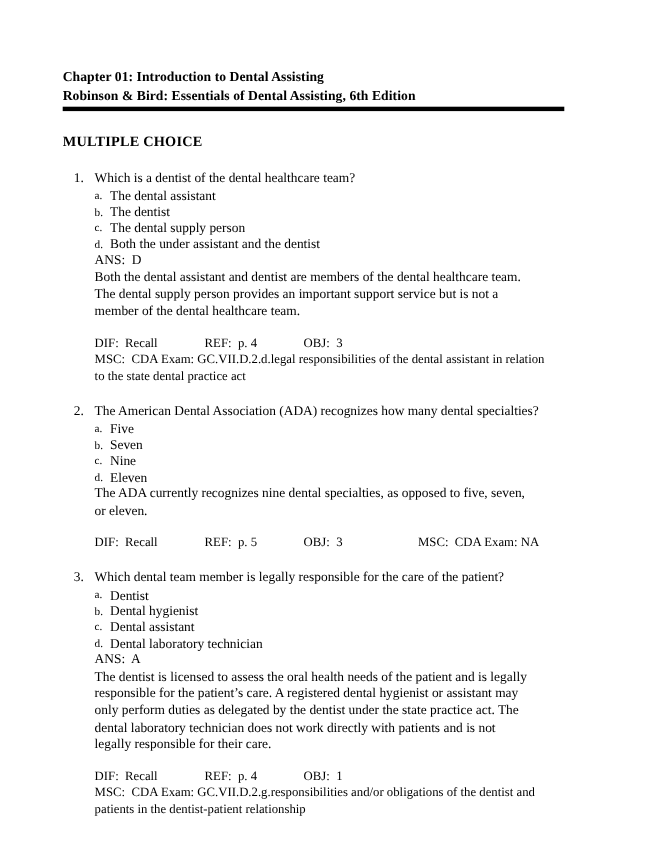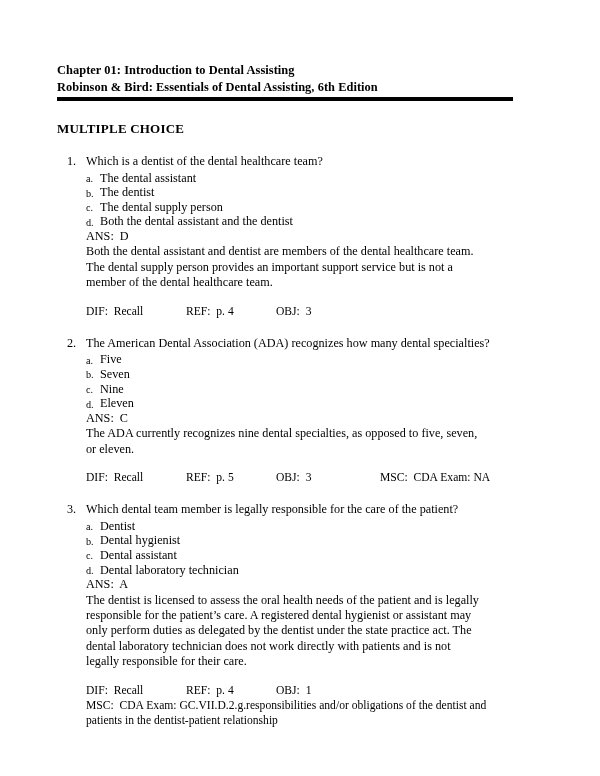--- a/index.html
+++ b/index.html
@@ -136,40 +136,40 @@
 
   <div class="section-heading">MULTIPLE CHOICE</div>
 
   <div id="questions-container">
       <div class="question-block">
         <div class="q-line"><span class="q-num">1.</span><span>Which is a dentist of the dental healthcare team?</span></div>
         <div class="options">
           <div class="option"><span class="opt-letter">a.</span><span>The dental assistant</span></div>
           <div class="option"><span class="opt-letter">b.</span><span>The dentist</span></div>
           <div class="option"><span class="opt-letter">c.</span><span>The dental supply person</span></div>
-          <div class="option"><span class="opt-letter">d.</span><span>Both the dental assistant and the dentist</span></div>
+          <div class="option"><span class="opt-letter">d.</span><span>Both the under assistant and the dentist</span></div>
         </div>
         <div class="answer">
           <div class="ans-label">ANS:  D</div>
           <div class="rationale">Both the dental assistant and dentist are members of the dental healthcare team. The dental supply person provides an important support service but is not a member of the dental healthcare team.</div>
         </div>
         <div class="meta">
           <div class="meta-row"><span class="meta-cell cell-dif"><span class="meta-key">DIF:</span>&nbsp;&nbsp;<span>Recall</span></span><span class="meta-cell cell-ref"><span class="meta-key">REF:</span>&nbsp;&nbsp;<span>p. 4</span></span><span class="meta-cell cell-obj"><span class="meta-key">OBJ:</span>&nbsp;&nbsp;<span>3</span></span></div>
+          <div class="meta-msc"><span>MSC:</span>&nbsp;&nbsp;<span>CDA Exam: GC.VII.D.2.d.legal responsibilities of the dental assistant in relation to the state dental practice act</span></div>
         </div>
       </div>
       <div class="question-block">
         <div class="q-line"><span class="q-num">2.</span><span>The American Dental Association (ADA) recognizes how many dental specialties?</span></div>
         <div class="options">
           <div class="option"><span class="opt-letter">a.</span><span>Five</span></div>
           <div class="option"><span class="opt-letter">b.</span><span>Seven</span></div>
           <div class="option"><span class="opt-letter">c.</span><span>Nine</span></div>
           <div class="option"><span class="opt-letter">d.</span><span>Eleven</span></div>
         </div>
         <div class="answer">
-          <div class="ans-label">ANS:  C</div>
           <div class="rationale">The ADA currently recognizes nine dental specialties, as opposed to five, seven, or eleven.</div>
         </div>
         <div class="meta">
           <div class="meta-row"><span class="meta-cell cell-dif"><span class="meta-key">DIF:</span>&nbsp;&nbsp;<span>Recall</span></span><span class="meta-cell cell-ref"><span class="meta-key">REF:</span>&nbsp;&nbsp;<span>p. 5</span></span><span class="meta-cell cell-obj"><span class="meta-key">OBJ:</span>&nbsp;&nbsp;<span>3</span></span><span class="meta-cell meta-msc-inline"><span>MSC:</span>&nbsp;&nbsp;<span>CDA Exam: NA</span></span></div>
         </div>
       </div>
       <div class="question-block">
         <div class="q-line"><span class="q-num">3.</span><span>Which dental team member is legally responsible for the care of the patient?</span></div>
         <div class="options">
           <div class="option"><span class="opt-letter">a.</span><span>Dentist</span></div>

